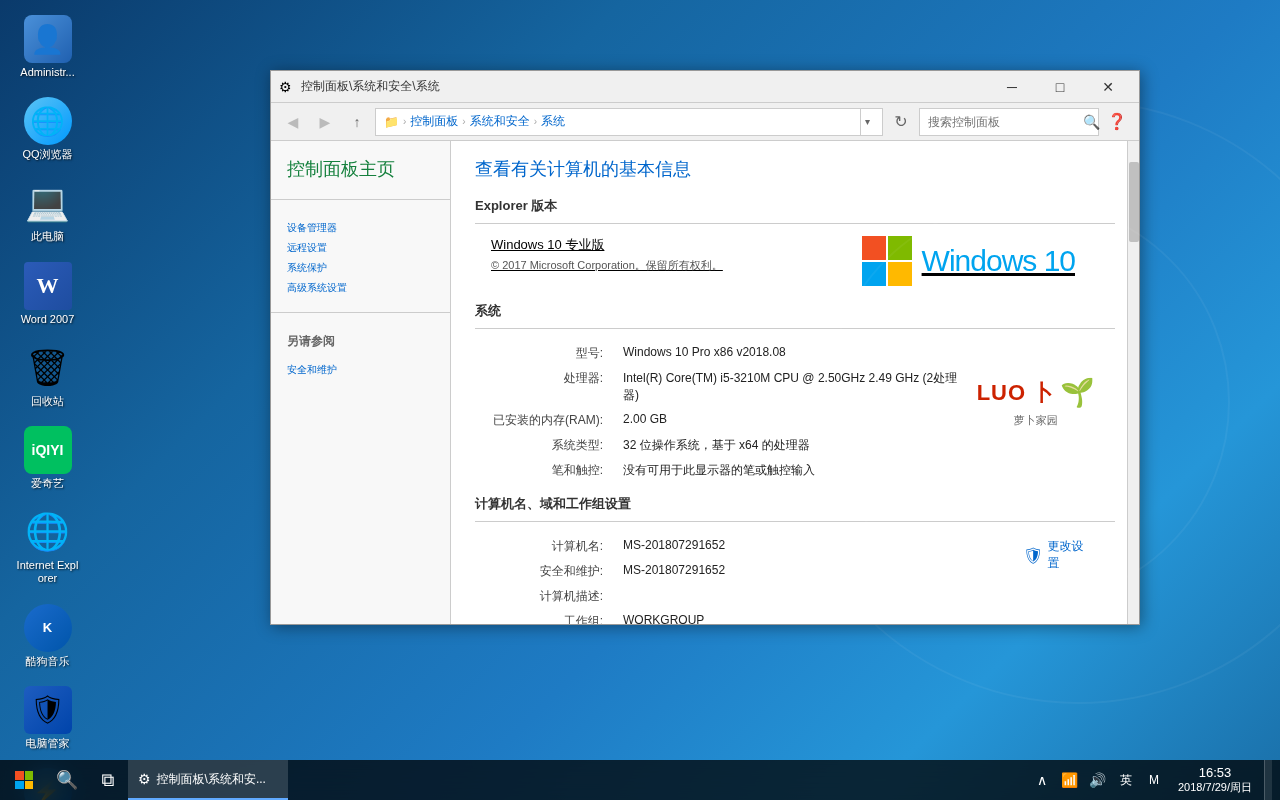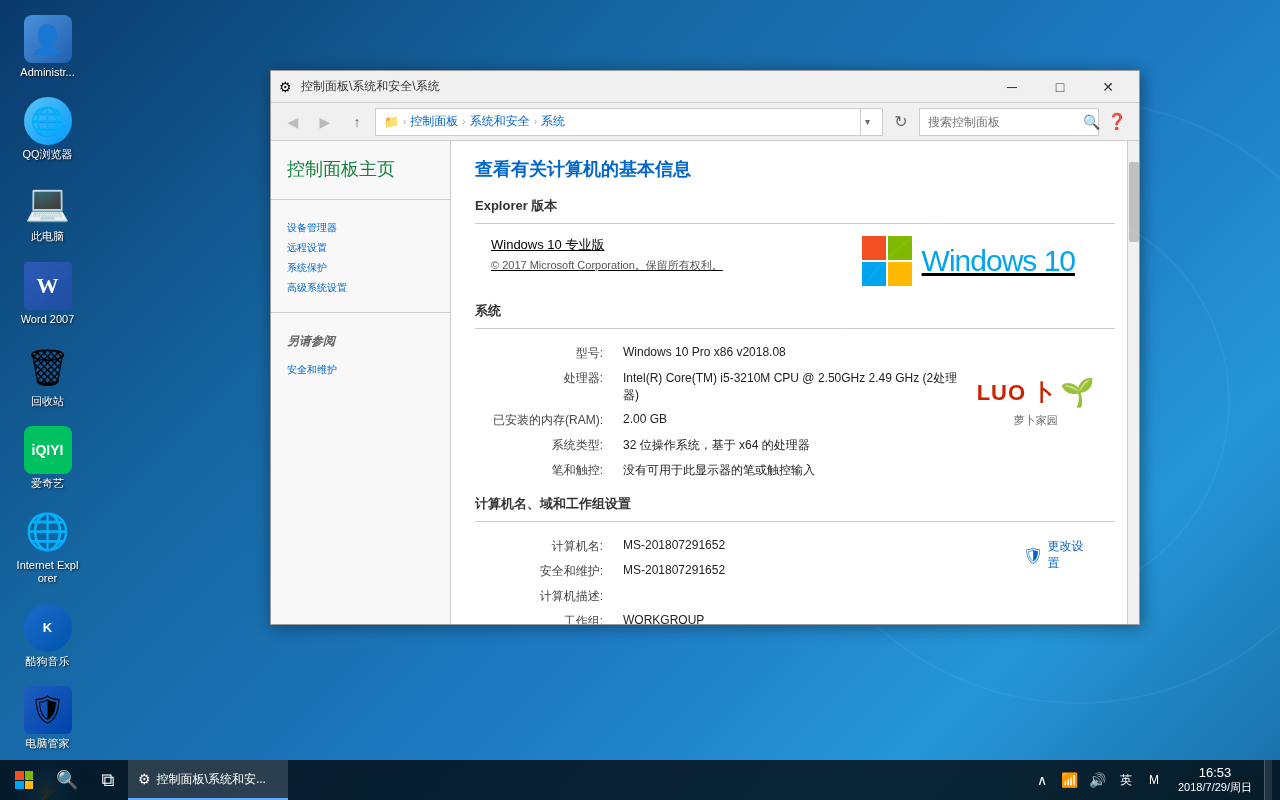--- a/index.html
+++ b/index.html
@@ -394,37 +394,36 @@
       display: block;
       padding: 3px 0;
       cursor: pointer;
       text-decoration: none;
     }
     .sidebar-section-title {
       font-size: 12px;
       color: #666;
       padding: 8px 16px 4px;
       font-weight: bold;
-      font-style: italic;
     }
 
     
     .main-content {
       flex: 1;
       background: white;
       overflow-y: auto;
       padding: 16px 24px;
       position: relative;
     }
 
     .page-title {
       font-size: 18px;
       color: #0066cc;
       margin-bottom: 16px;
-      font-weight: bold;
+      font-weight: normal;
     }
 
     .section-divider {
       height: 1px;
       background: #ccc;
       margin: 8px 0 12px;
     }
 
     .section-title {
       font-size: 13px;

